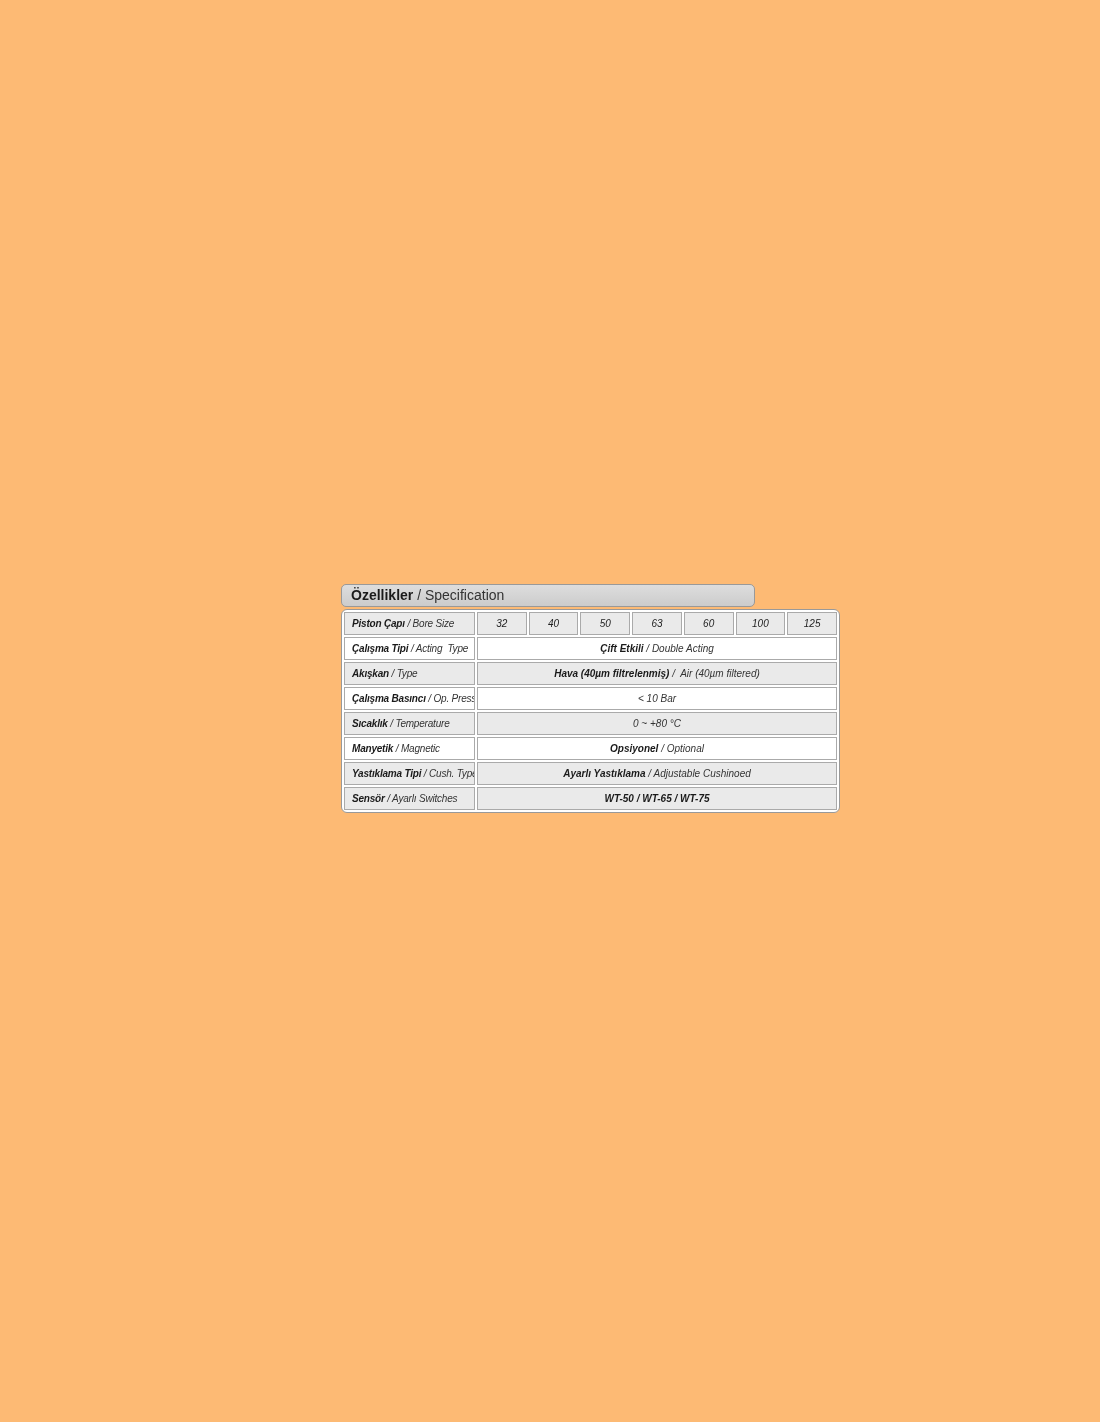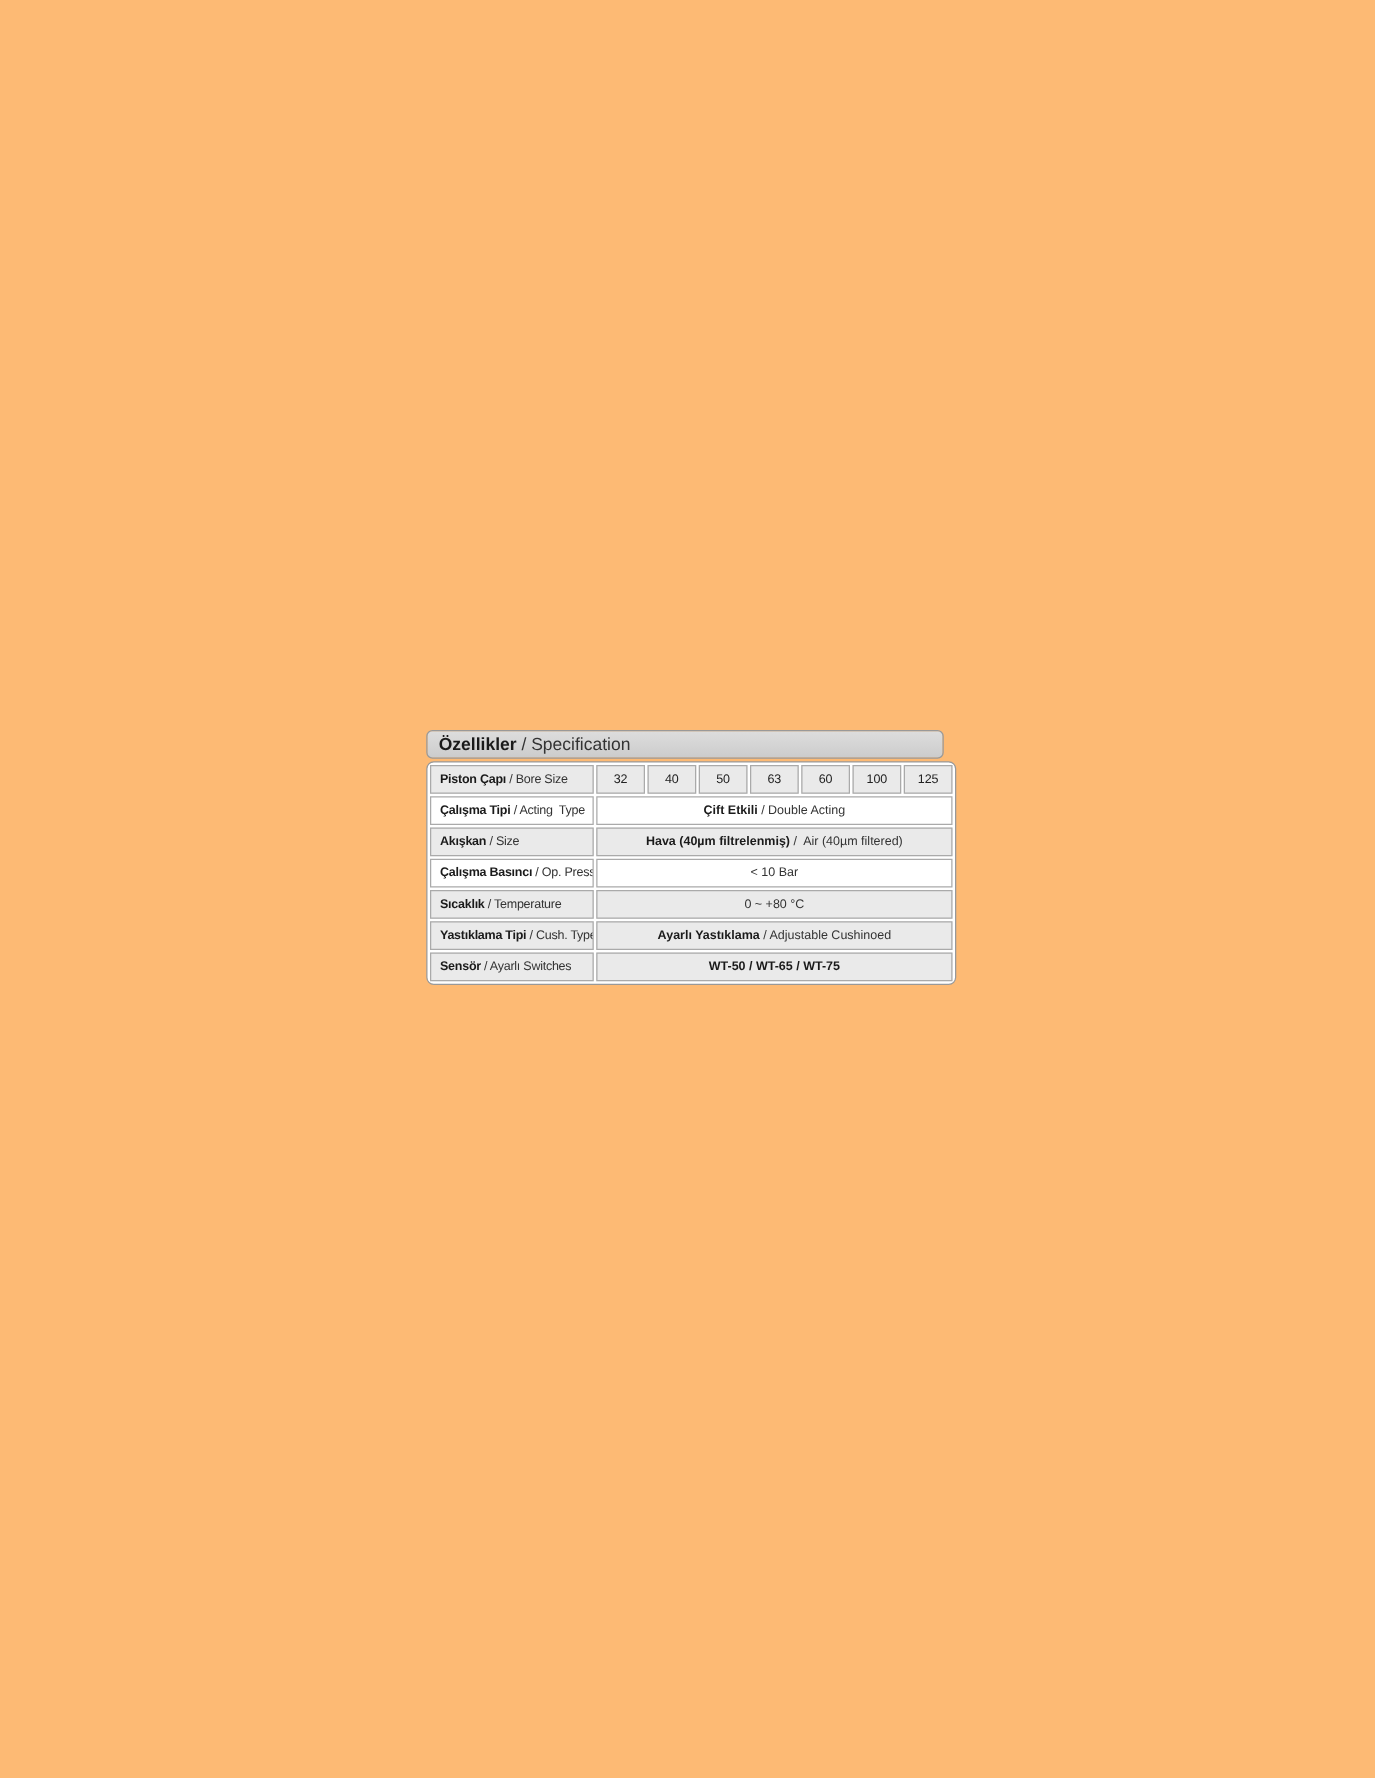--- a/index.html
+++ b/index.html
@@ -46,26 +46,27 @@
   }
   .hdr-en {
     font-weight: normal;
     color: #333333;
     white-space: pre;
   }
   .spec-table-wrap {
     position: absolute;
     left: 341px;
     top: 609px;
-    width: 424px;
+    width: 499px;
     box-sizing: border-box;
     border: 1px solid var(--outer-border);
     border-radius: 6px;
     background: #ffffff;
     overflow: hidden;
+    font-style: italic;
   }
   table.spec {
     width: 100%;
     table-layout: fixed;
     border-collapse: separate;
     border-spacing: 2px;
   }
   .col-label { width: 131px; }
   table.spec td {
     box-sizing: border-box;
@@ -125,30 +126,34 @@
             <td class="cell">63</td>
             <td class="cell">60</td>
             <td class="cell">100</td>
             <td class="cell">125</td>
           </tr>
           <tr>
             <td class="label"><span class="b">Çalışma Tipi</span><span class="r"> / Acting  Type</span></td>
             <td class="value" colspan="7"><span class="b">Çift Etkili</span><span class="r"> / Double Acting</span></td>
           </tr>
           <tr class="shaded">
-            <td class="label"><span class="b">Akışkan</span><span class="r"> / Size</span></td>
+            <td class="label"><span class="b">Akışkan</span><span class="r"> / Type</span></td>
             <td class="value" colspan="7"><span class="b">Hava (40µm filtrelenmiş)</span><span class="r"> /  Air (40µm filtered)</span></td>
           </tr>
           <tr>
             <td class="label"><span class="b">Çalışma Basıncı</span><span class="r"> / Op. Pressure</span></td>
             <td class="value" colspan="7"><span class="b"></span><span class="r">&lt; 10 Bar</span></td>
           </tr>
           <tr class="shaded">
             <td class="label"><span class="b">Sıcaklık</span><span class="r"> / Temperature</span></td>
             <td class="value" colspan="7"><span class="b"></span><span class="r">0 ~ +80 °C</span></td>
+          </tr>
+          <tr>
+            <td class="label"><span class="b">Manyetik</span><span class="r"> / Magnetic</span></td>
+            <td class="value" colspan="7"><span class="b">Opsiyonel</span><span class="r"> / Optional</span></td>
           </tr>
           <tr class="shaded">
             <td class="label"><span class="b">Yastıklama Tipi</span><span class="r"> / Cush. Type</span></td>
             <td class="value" colspan="7"><span class="b">Ayarlı Yastıklama</span><span class="r"> / Adjustable Cushinoed</span></td>
           </tr>
           <tr class="shaded">
             <td class="label"><span class="b">Sensör</span><span class="r"> / Ayarlı Switches</span></td>
             <td class="value" colspan="7"><span class="b">WT-50 / WT-65 / WT-75</span><span class="r"></span></td>
           </tr>
         </tbody>

